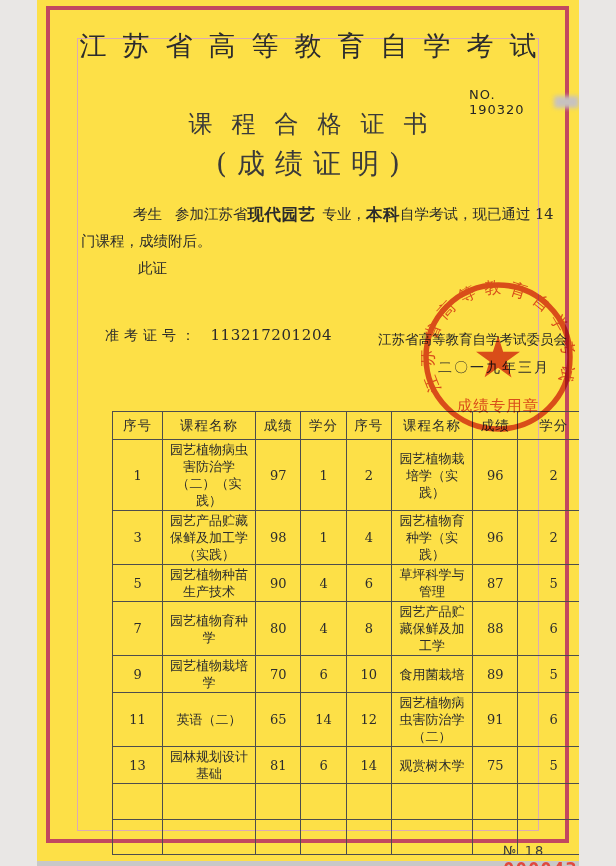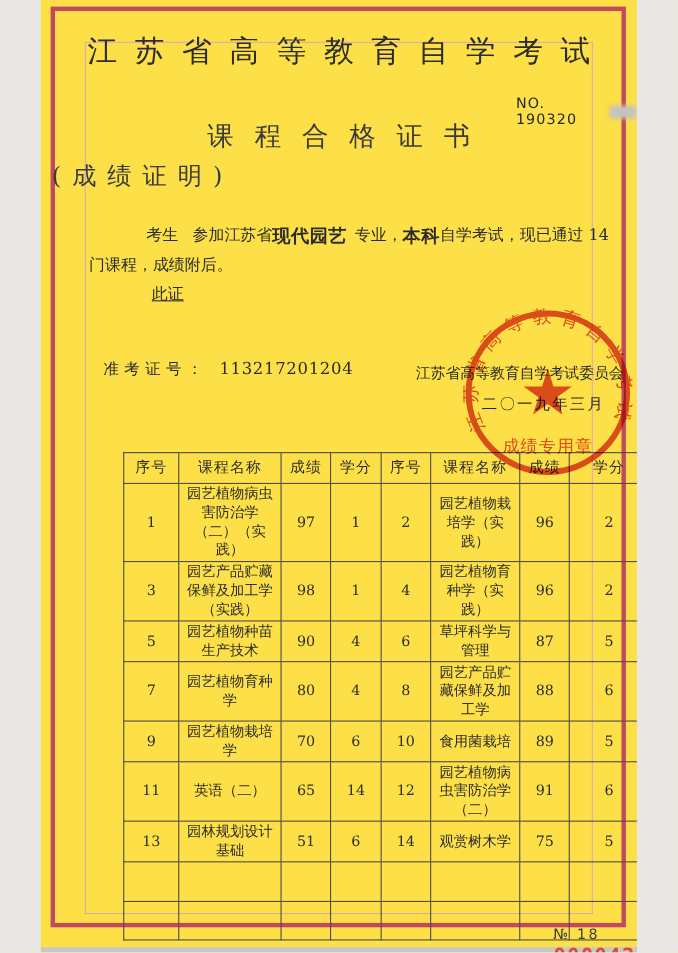--- a/index.html
+++ b/index.html
@@ -18,32 +18,32 @@
   .doc-title { position:absolute; top:28px; left:0; right:0; text-align:center;
     font-size:27px; letter-spacing:16px; padding-left:16px; color:#2c2c2c; white-space:nowrap; }
 
   .serial-top { position:absolute; top:87px; left:412px; font-size:13px; letter-spacing:1px;
     color:#262626; font-family:"DejaVu Sans","Liberation Sans",sans-serif; display:flex; align-items:center;margin-left:20px; }
   .blur-chip { display:inline-block; background:#c7c2bf; filter:blur(2px); border-radius:2px; }
   .serial-top .blur-chip { width:26px; height:12px; margin-left:2px; }
 
   .cert-title { position:absolute; top:108px; left:0; right:0; text-align:center;
     font-size:24px; letter-spacing:19px; padding-left:19px; color:#3a3a3a; white-space:nowrap; }
-  .cert-subtitle { position:absolute; top:145px; left:0; right:0; text-align:left;
-    font-size:22px; letter-spacing:10px; padding-left:10px; color:#3a3a3a; white-space:nowrap; }
+  .cert-subtitle { position:absolute; top:145px; left:0; right:0; text-align:center;
+    font-size:28px; letter-spacing:10px; padding-left:10px; color:#3a3a3a; white-space:nowrap; }
 
   .statement { position:absolute; left:44px; right:40px; top:201px;
     font-size:14.5px; line-height:27px; color:#2b2b2b; }
   .statement .l1 { white-space:nowrap; padding-left:52px; display:flex; }
   .statement .name-blur { width:48px; height:17px; background:#b7b2ae; margin:0 7px 0 6px; }
   .statement .bd { font-weight:bold; font-size:16.5px; letter-spacing:.5px; }
   .statement .sp-l { margin-left:7px; }
-  .statement .l3 { margin-left:57px;text-decoration:underline; }
-
-  .id-line { position:absolute; left:57px; font-size:14px; color:#2b2b2b; white-space:nowrap;text-align:center; }
+  .statement .l3 { margin-left:57px; }
+
+  .id-line { position:absolute; left:68px; font-size:14px; color:#2b2b2b; white-space:nowrap;text-align:center; }
   .id-line .lbl { letter-spacing:5px; }
   .id-line .val { margin-left:6px; font-size:15px; letter-spacing:.6px; }
   .id-exam { top:326px; }
   .id-card { top:353px; }
 
   .committee { position:absolute; top:331px; left:341px; font-size:13.5px; color:#282828; white-space:nowrap; }
   .issue-date { position:absolute; top:359px; left:399px; width:116px; text-align:center;
     font-size:14px; letter-spacing:2px; color:#282828; white-space:nowrap; }
 
   .seal { position:absolute; left:384px; top:280px; width:154px; height:154px;
@@ -204,21 +204,21 @@
           <td>65</td>
           <td>14</td>
           <td>12</td>
           <td>园艺植物病虫害防治学（二）</td>
           <td>91</td>
           <td>6</td>
         </tr>
         <tr>
           <td>13</td>
           <td>园林规划设计基础</td>
-          <td>51</td>
+          <td>81</td>
           <td>6</td>
           <td>14</td>
           <td>观赏树木学</td>
           <td>75</td>
           <td>5</td>
         </tr>
         <tr>
           <td></td>
           <td></td>
           <td></td>

